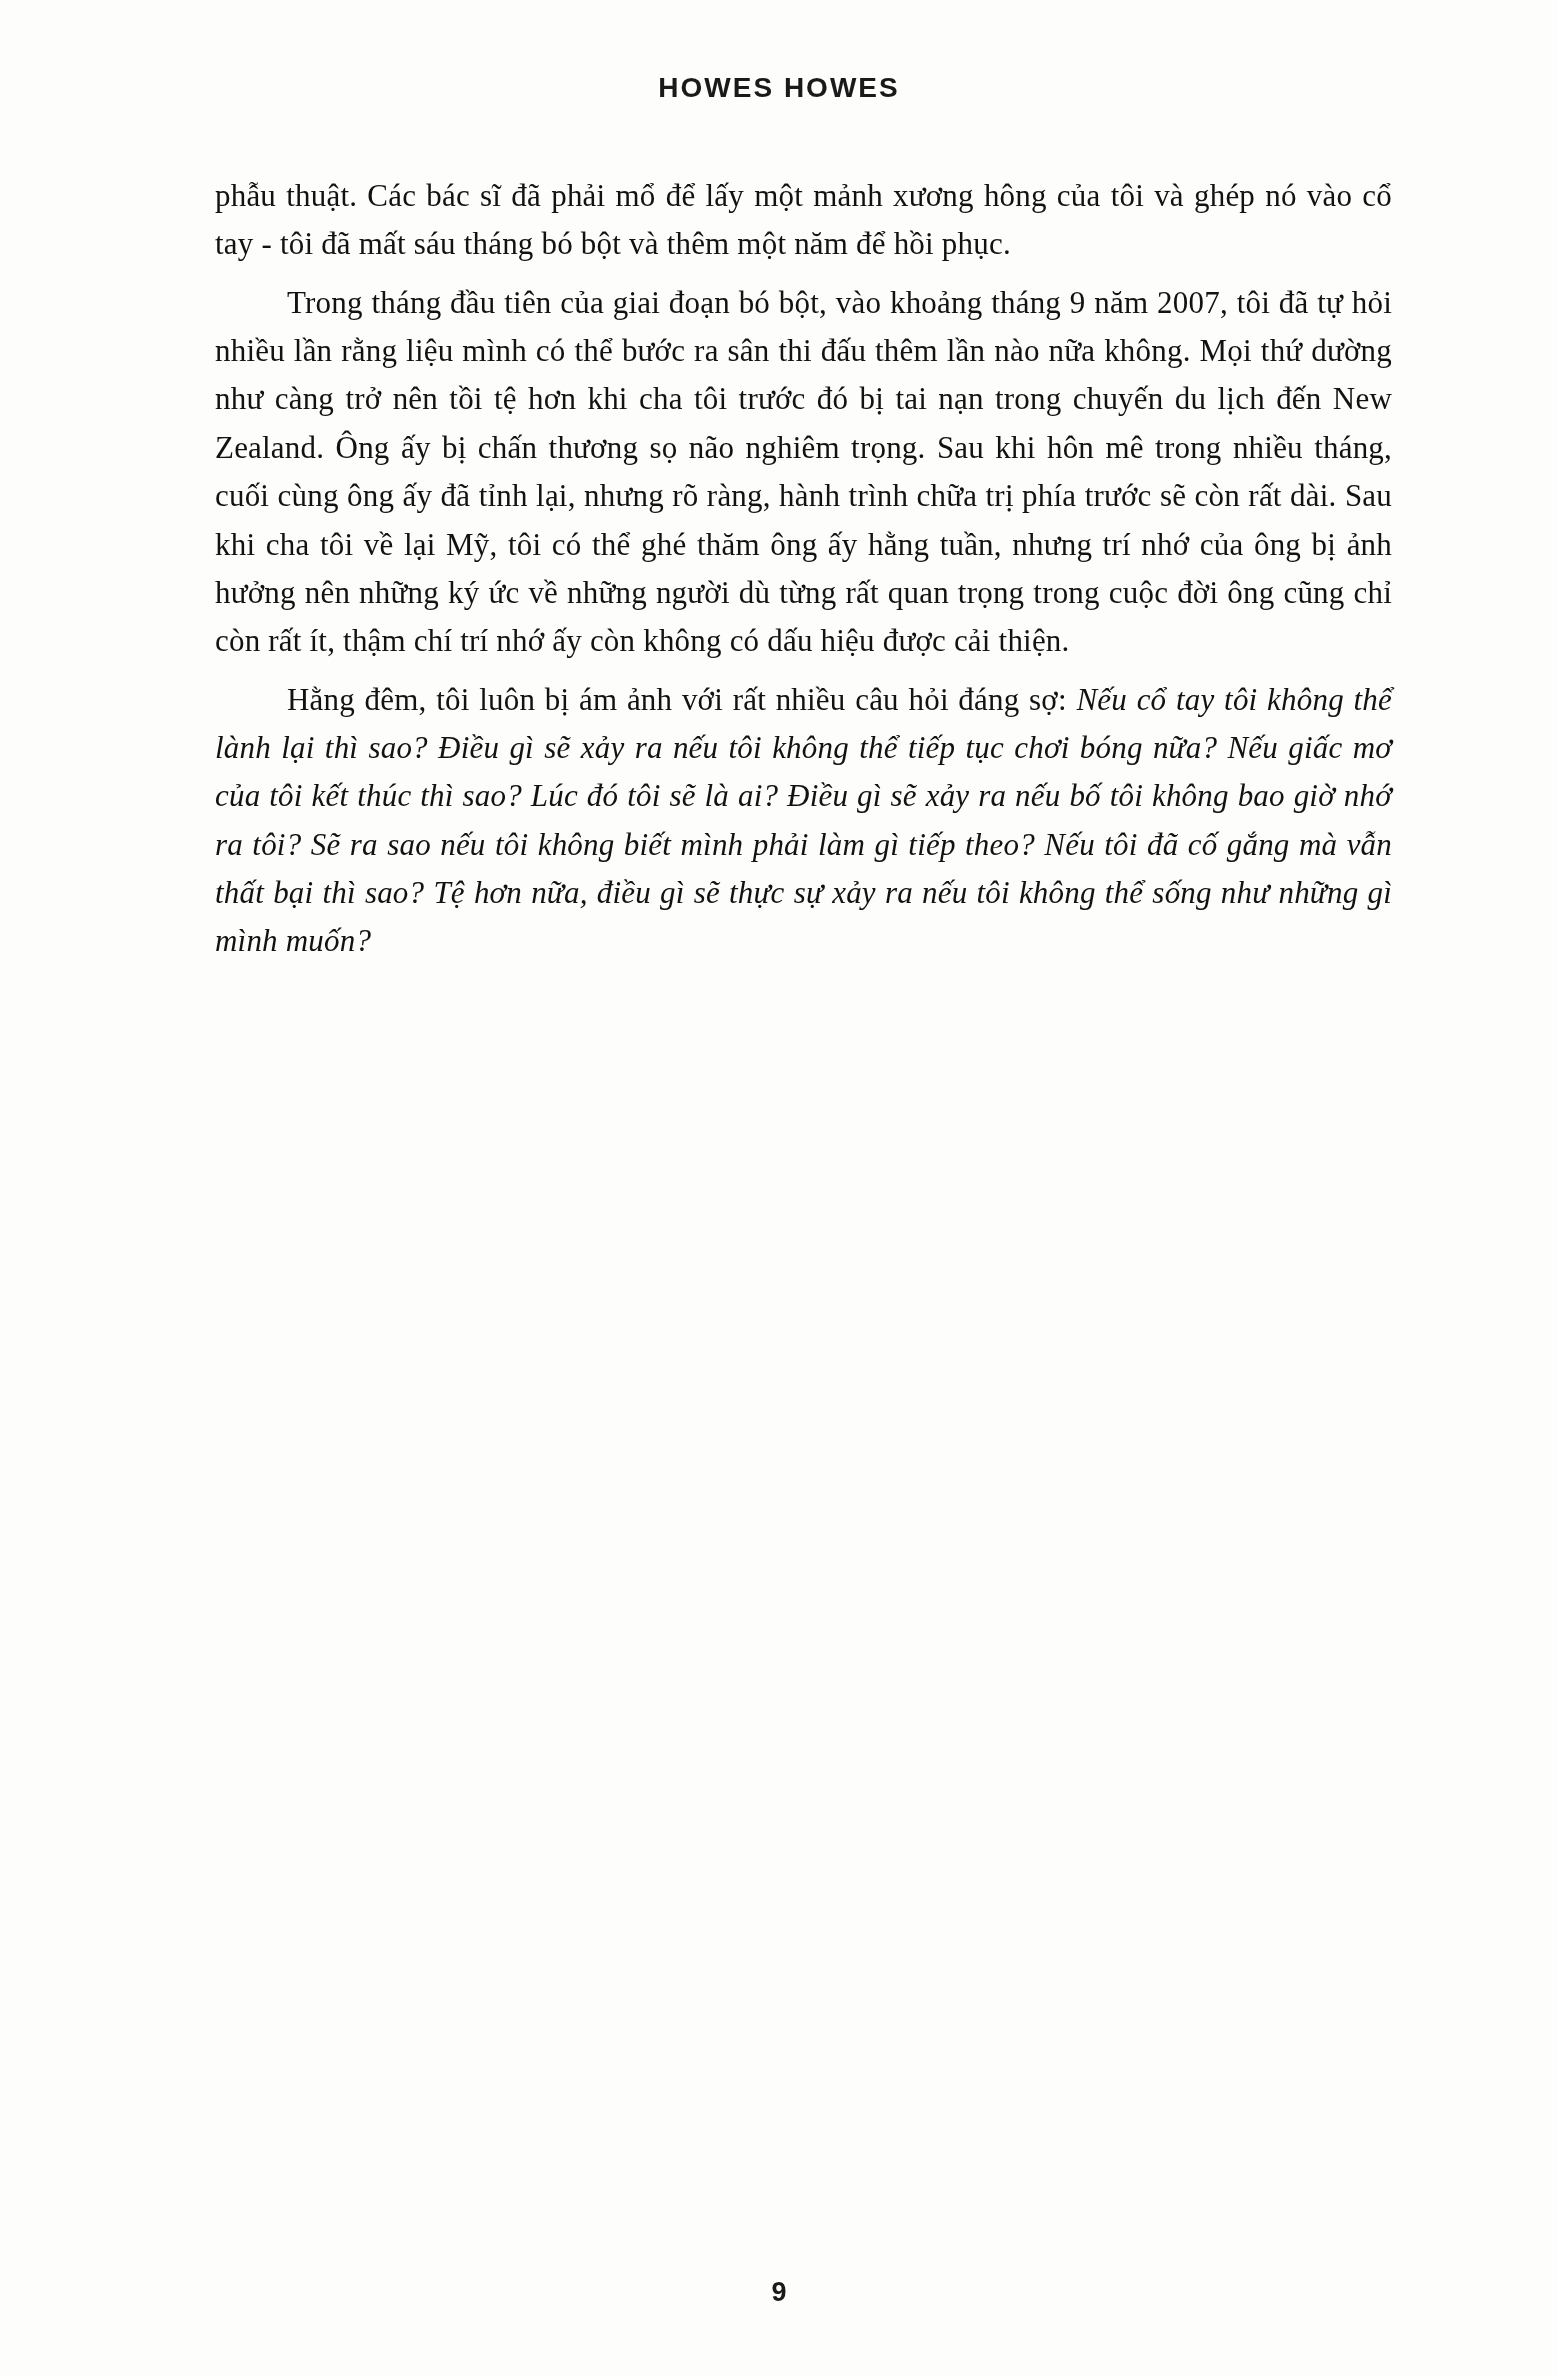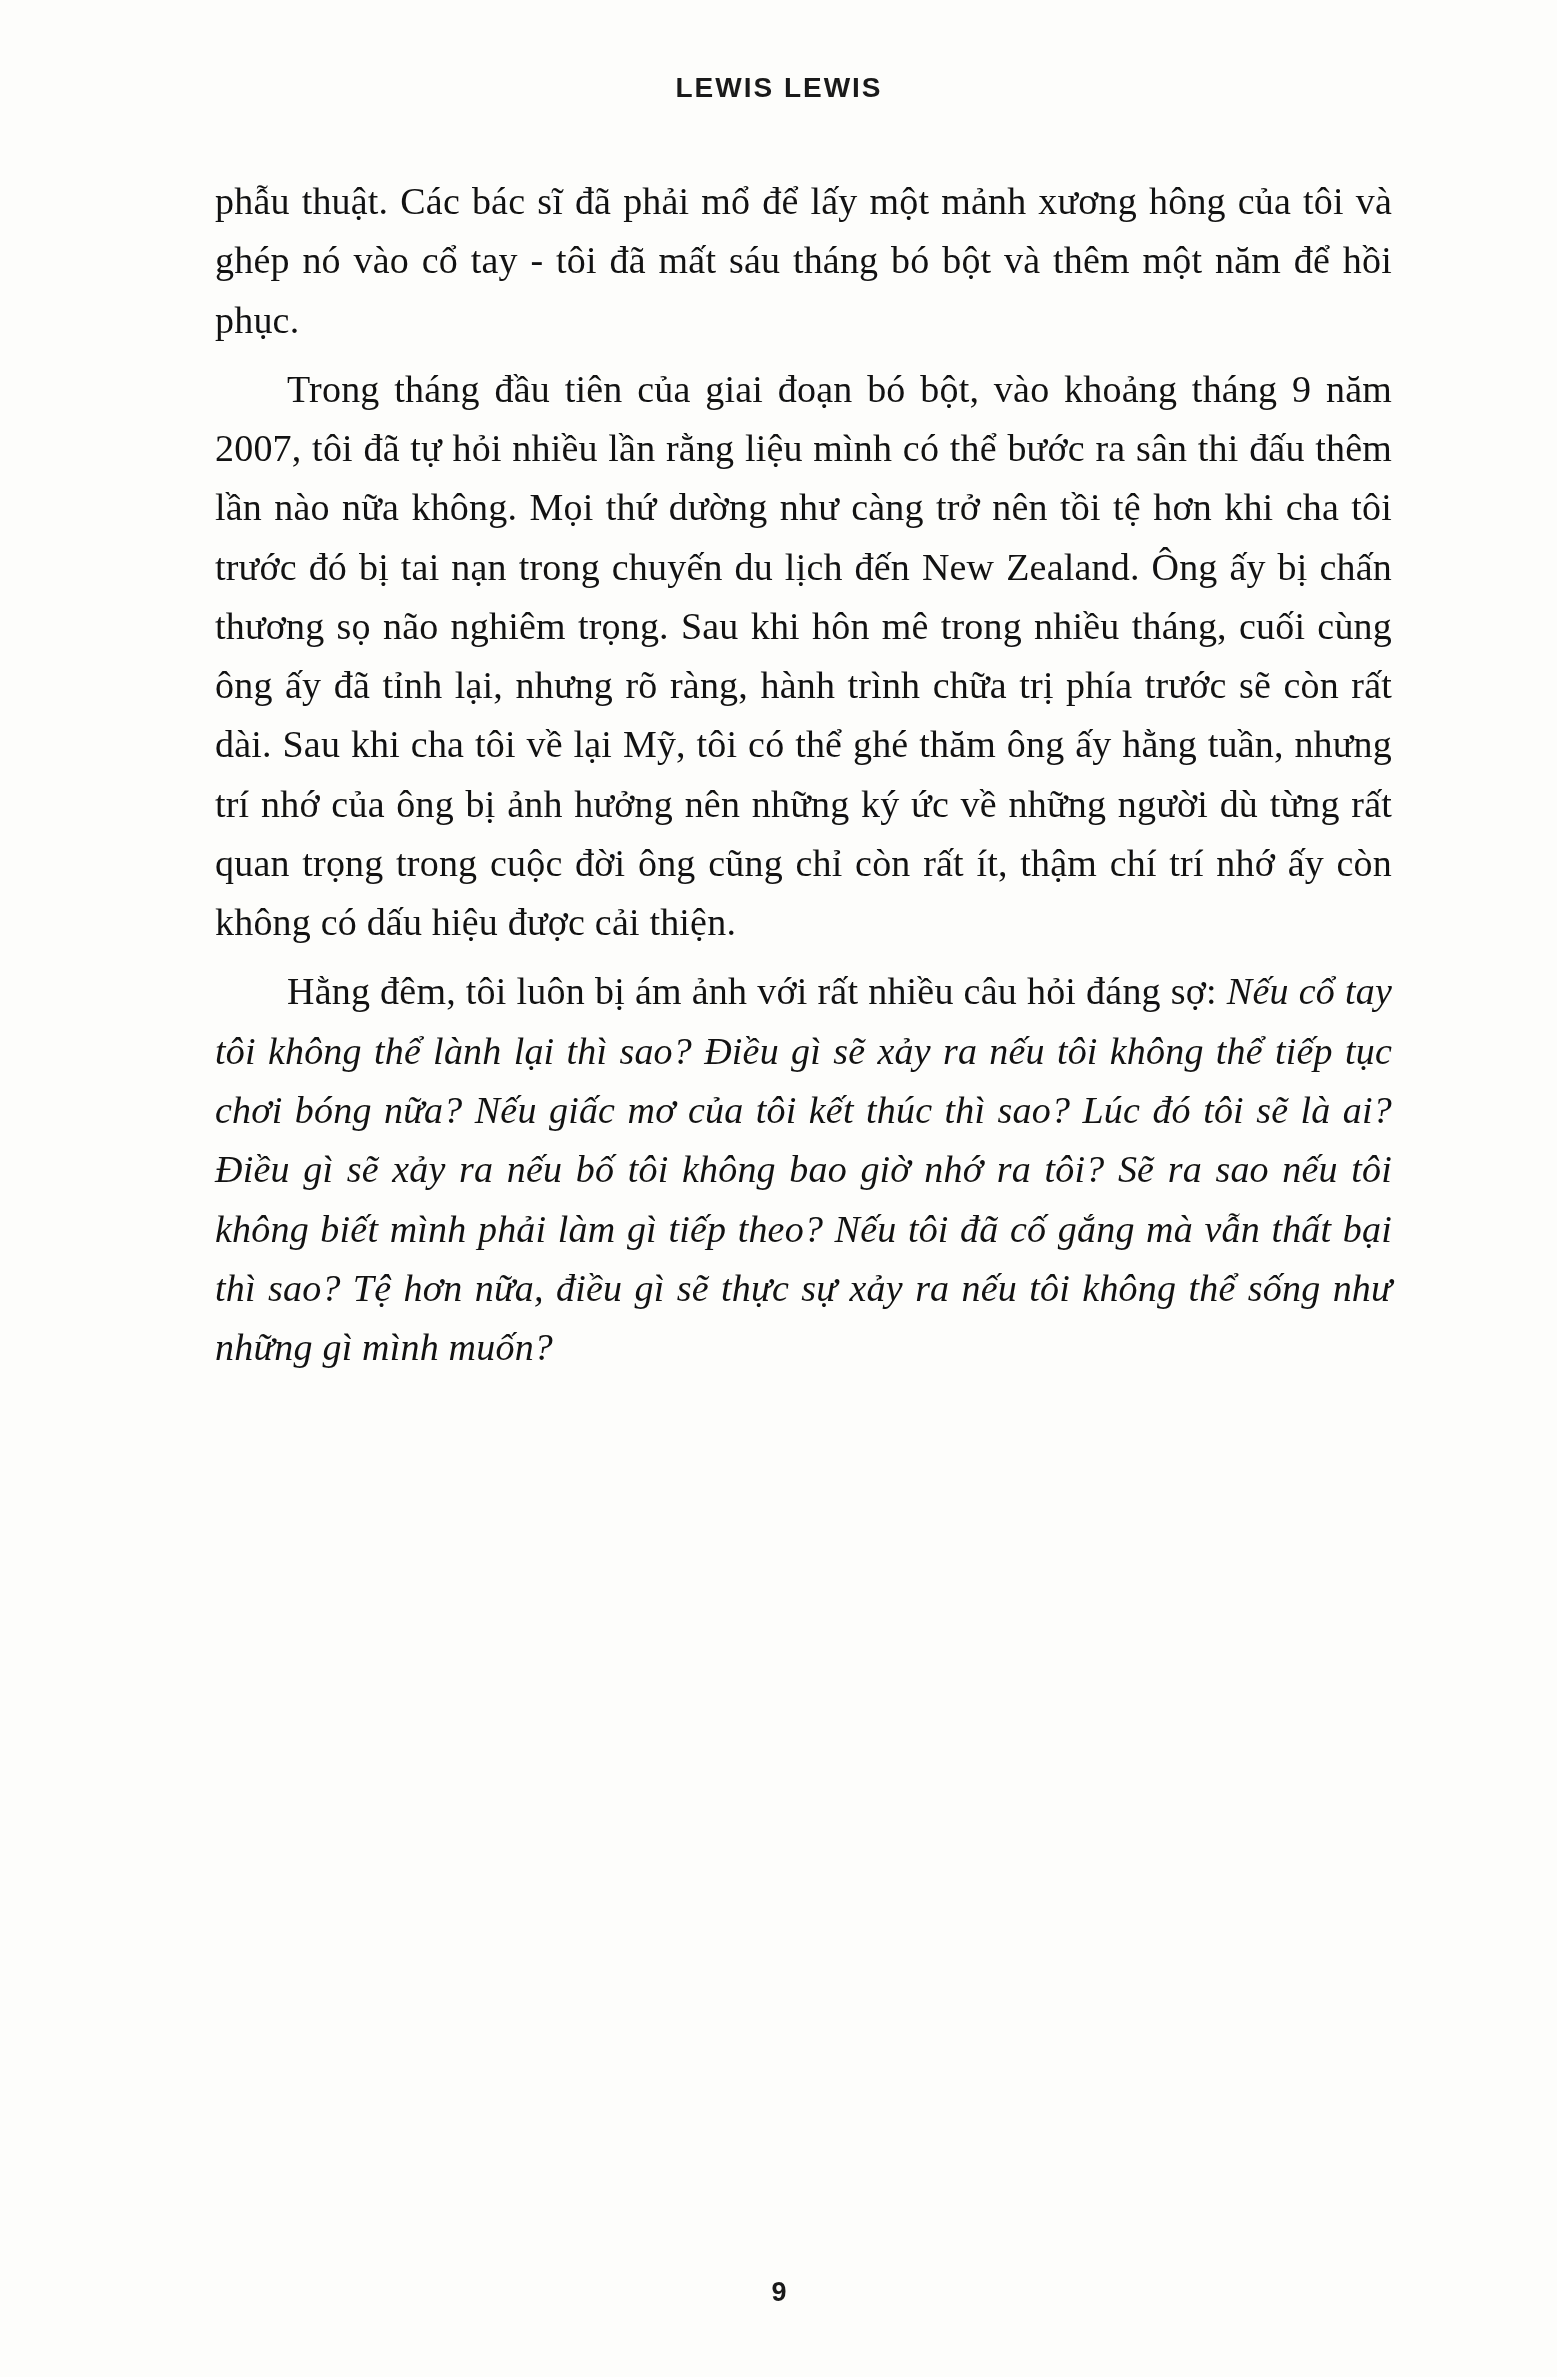--- a/index.html
+++ b/index.html
@@ -34,21 +34,21 @@
     color: #1a1a1a;
   }
   .body-col {
     position: absolute;
     top: 172px;
     left: 215px;
     width: 1177px;
   }
   p {
     margin: 0 0 0 0;
-    font-size: 38px;
+    font-size: 31px;
     line-height: 1.56;
     text-align: justify;
     text-justify: inter-word;
     color: #121212;
     letter-spacing: 0.2px;
   }
   p.first {
     text-indent: 0;
   }
   p.indent {
@@ -70,21 +70,21 @@
     font-weight: 700;
     font-size: 27px;
     color: #1a1a1a;
   }
 </style>
 </head>
 <body>
 
 <div class="page">
 
-  <div class="running-head">LEWIS LEWIS</div>
+  <div class="running-head">HOWES HOWES</div>
 
   <div class="body-col">
 
     <p class="first">phẫu thuật. Các bác sĩ đã phải mổ để lấy một mảnh xương hông của tôi và ghép nó vào cổ tay - tôi đã mất sáu tháng bó bột và thêm một năm để hồi phục.</p>
 
     <p class="indent">Trong tháng đầu tiên của giai đoạn bó bột, vào khoảng tháng 9 năm 2007, tôi đã tự hỏi nhiều lần rằng liệu mình có thể bước ra sân thi đấu thêm lần nào nữa không. Mọi thứ dường như càng trở nên tồi tệ hơn khi cha tôi trước đó bị tai nạn trong chuyến du lịch đến New Zealand. Ông ấy bị chấn thương sọ não nghiêm trọng. Sau khi hôn mê trong nhiều tháng, cuối cùng ông ấy đã tỉnh lại, nhưng rõ ràng, hành trình chữa trị phía trước sẽ còn rất dài. Sau khi cha tôi về lại Mỹ, tôi có thể ghé thăm ông ấy hằng tuần, nhưng trí nhớ của ông bị ảnh hưởng nên những ký ức về những người dù từng rất quan trọng trong cuộc đời ông cũng chỉ còn rất ít, thậm chí trí nhớ ấy còn không có dấu hiệu được cải thiện.</p>
 
     <p class="indent">
       <span>Hằng đêm, tôi luôn bị ám ảnh với rất nhiều câu hỏi đáng sợ: </span><span class="italic">Nếu cổ tay tôi không thể lành lại thì sao? Điều gì sẽ xảy ra nếu tôi không thể tiếp tục chơi bóng nữa? Nếu giấc mơ của tôi kết thúc thì sao? Lúc đó tôi sẽ là ai? Điều gì sẽ xảy ra nếu bố tôi không bao giờ nhớ ra tôi? Sẽ ra sao nếu tôi không biết mình phải làm gì tiếp theo? Nếu tôi đã cố gắng mà vẫn thất bại thì sao? Tệ hơn nữa, điều gì sẽ thực sự xảy ra nếu tôi không thể sống như những gì mình muốn?</span>
     </p>

